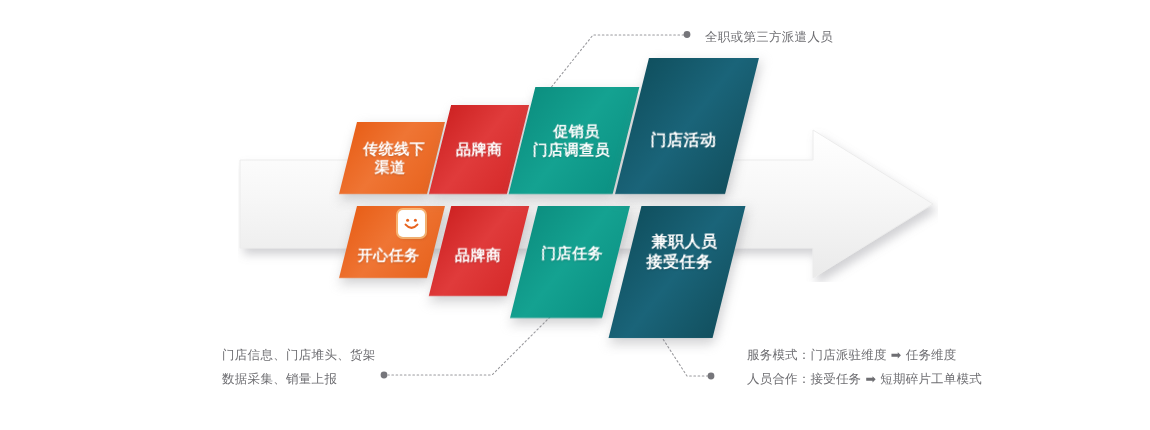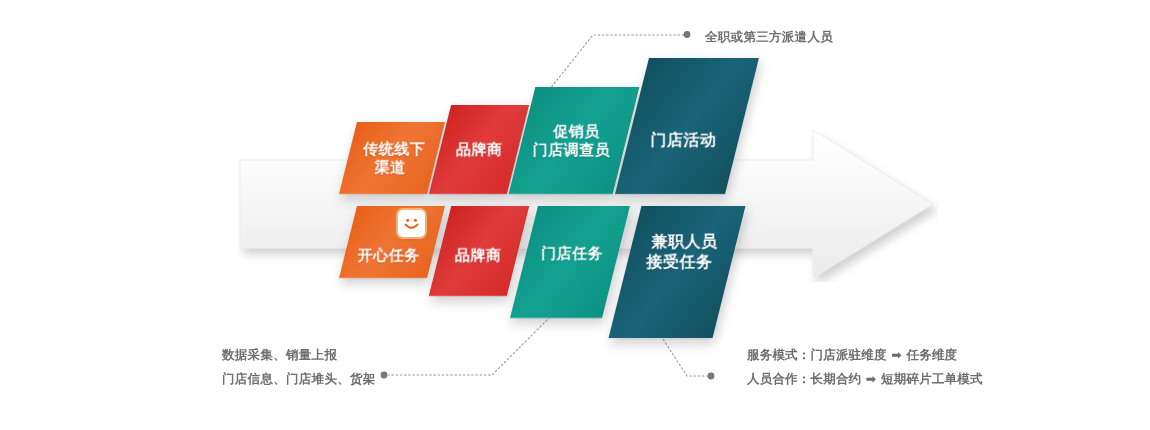--- a/index.html
+++ b/index.html
@@ -70,21 +70,21 @@
     box-shadow: 0 0 0 2px rgba(255,215,150,0.65), 1px 2px 3px rgba(110,60,20,0.25);
     z-index: 6;
   }
   .smiley svg { display:block; }
 
   
   .note {
     position: absolute;
     color: #6e6e72;
     font-size: 12.5px;
-    font-weight: 700;
+    font-weight: 400;
     line-height: 1.95;
     white-space: nowrap;
     letter-spacing: 0.3px;
     font-family: "DejaVu Sans", "Liberation Sans", sans-serif;
   }
   .note.arrows { letter-spacing: 0.2px; }
 
   
   .conn {
     position: absolute;
@@ -174,22 +174,22 @@
       <path d="M661,336 L687,376 L708,376"></path>
     </g>
     <circle cx="711" cy="376" r="3.4" fill="#76767b"></circle>
   </svg>
 
   <div class="note" style="left:705px; top:25px;">
     <div>全职或第三方派遣人员</div>
   </div>
 
   <div class="note" style="left:222px; top:343px;">
+    <div>门店信息、门店堆头、货架</div>
     <div>数据采集、销量上报</div>
-    <div>门店信息、门店堆头、货架</div>
   </div>
 
   <div class="note arrows" style="left:747px; top:343px;">
     <div>服务模式：门店派驻维度 ➡ 任务维度</div>
-    <div>人员合作：长期合约 ➡ 短期碎片工单模式</div>
+    <div>人员合作：接受任务 ➡ 短期碎片工单模式</div>
   </div>
 
 </div>
 
 </body></html>

